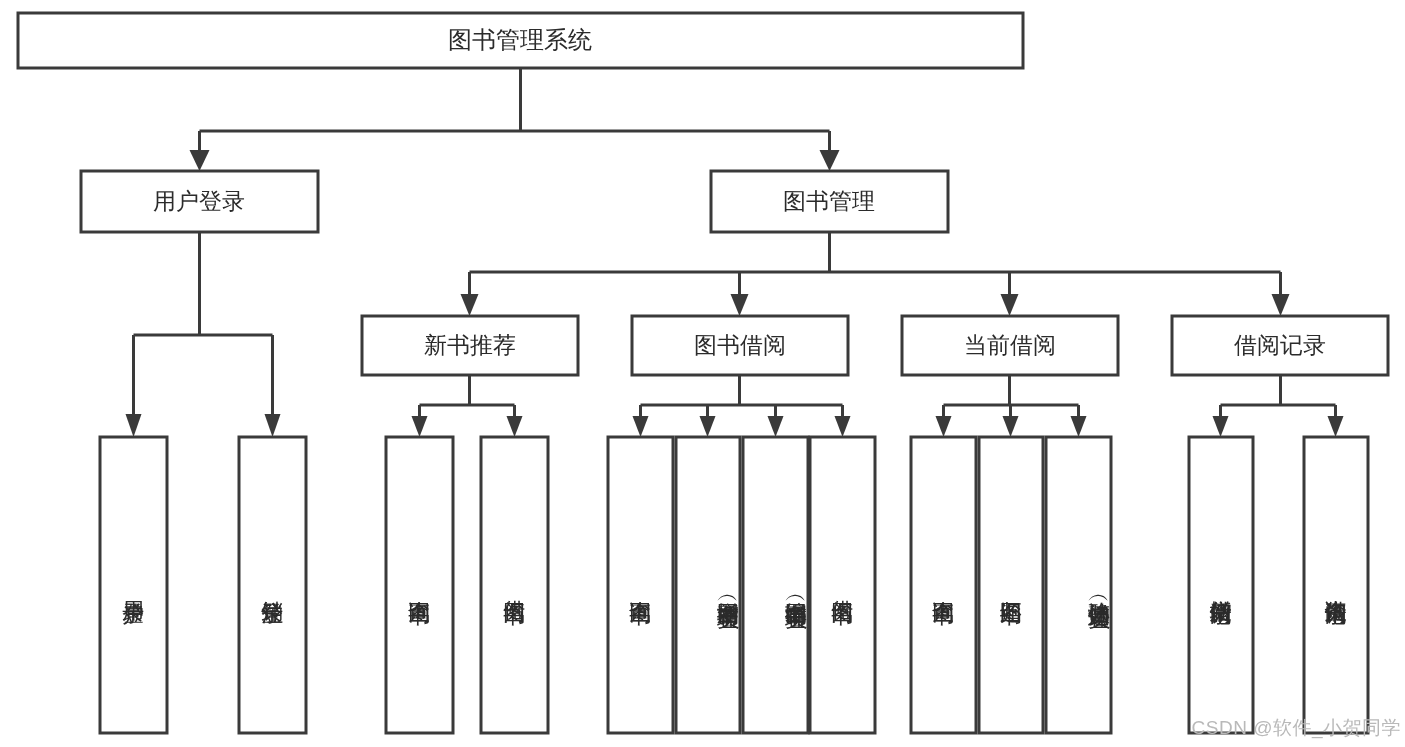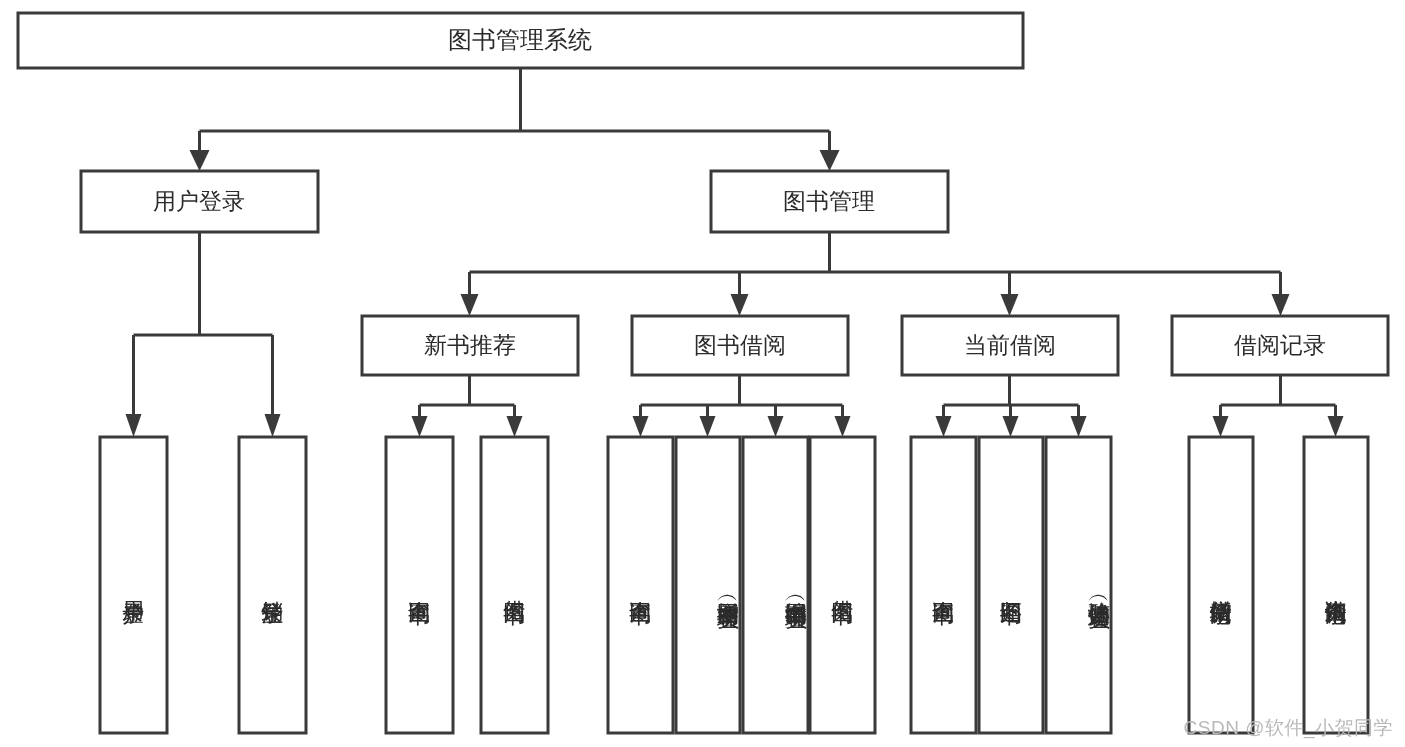--- a/index.html
+++ b/index.html
@@ -62,21 +62,21 @@
     letter-spacing: 1px;
     display: flex;
     align-items: center;
     justify-content: center;
     white-space: nowrap;
     box-sizing: border-box;
     pointer-events: none;
   }
   .watermark {
     position: absolute;
-    right: 12px;
+    right: 4px;
     bottom: 6px;
     font-family: "Liberation Sans", "DejaVu Sans", sans-serif;
     font-size: 19px;
     color: #b9b9b9;
     letter-spacing: 0.5px;
     white-space: nowrap;
   }
 </style>
 </head>
 <body>

